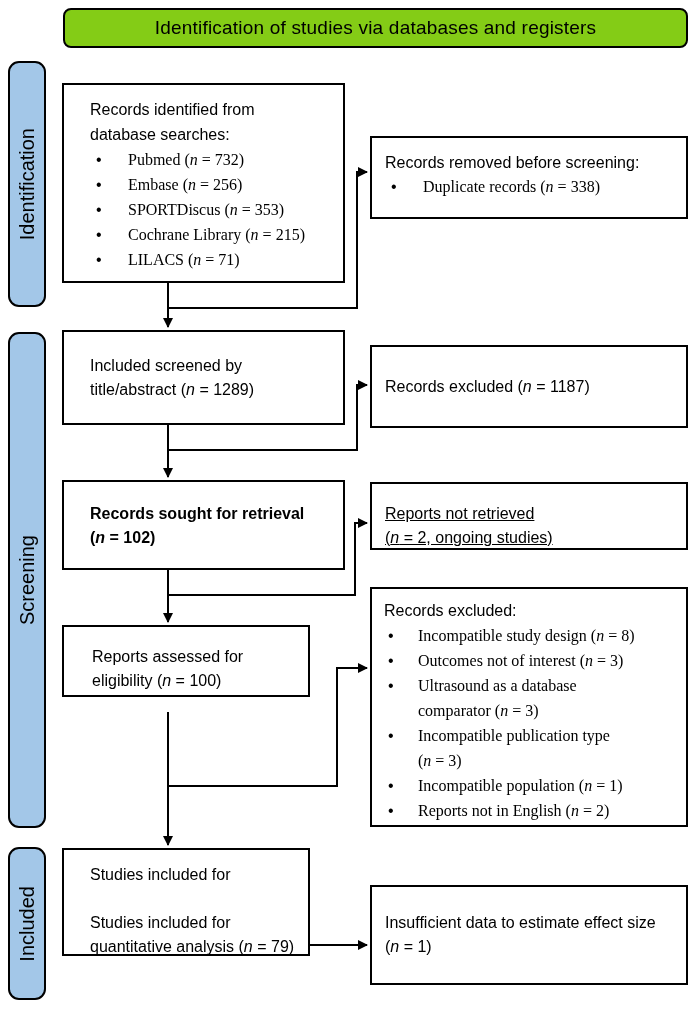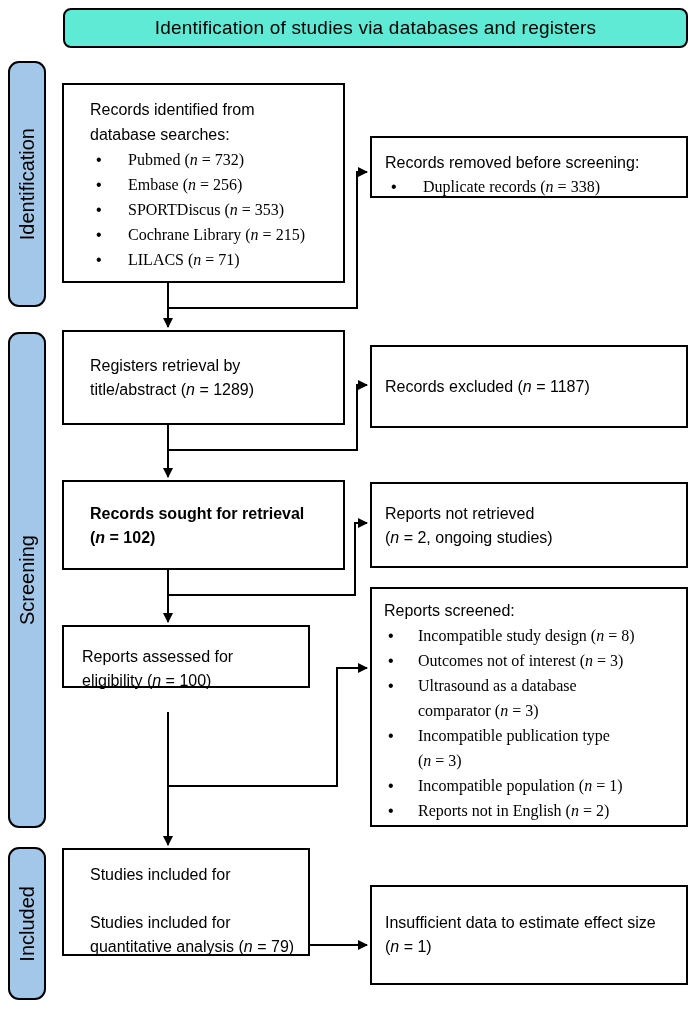--- a/index.html
+++ b/index.html
@@ -4,21 +4,21 @@
 <style>
   * { margin:0; padding:0; box-sizing:border-box; }
   html,body { background:#ffffff; }
   body { font-family:"Liberation Sans", sans-serif; color:#000; }
   #canvas { position:relative; width:694px; height:1016px; background:#fff; overflow:hidden; }
   .abs { position:absolute; }
 
   
   .banner {
     left:63px; top:8px; width:625px; height:40px;
-    background:#5eead4; border:2.5px solid #000; border-radius:8px;
+    background:#84cc16; border:2.5px solid #000; border-radius:8px;
     display:flex; align-items:center; justify-content:center;
     font-size:19px; letter-spacing:.2px;
   }
 
   
   .stage {
     left:8px; width:38px;
     background:#A3C7E8; border:2.5px solid #000; border-radius:11px;
     display:flex; align-items:center; justify-content:center;
   }
@@ -31,26 +31,26 @@
   .box {
     background:#fff; border:2px solid #000;
     font-size:16px; line-height:24px;
   }
   .bl { display:block; }
   .bullet { display:flex; align-items:flex-start; }
   .bullet::before { content:"\2022"; flex:0 0 32px; padding-left:6px; }
   .btext { flex:1 1 auto;font-family:Liberation Serif, serif; }
 
   .b1 { left:62px;  top:83px;  width:283px; height:200px; padding:12px 8px 0 26px; line-height:25px; }
-  .r1 { left:370px; top:136px; width:318px; height:62px;  padding:13px 6px 14px 13px; }
+  .r1 { left:370px; top:136px; width:318px; height:83px;  padding:13px 6px 14px 13px; }
   .b2 { left:62px;  top:330px; width:283px; height:95px;  padding:22px 8px 0 26px; }
   .r2 { left:370px; top:345px; width:318px; height:83px;  padding:28px 6px 0 13px; }
   .b3 { left:62px;  top:480px; width:283px; height:90px;  padding:20px 8px 0 26px;font-weight:bold; }
-  .r3 { left:370px; top:482px; width:318px; height:86px;  padding:18px 0 0 13px; }
-  .b4 { left:62px;  top:625px; width:248px; height:63px;  padding:18px 8px 0 18px; }
+  .r3 { left:370px; top:482px; width:318px; height:68px;  padding:18px 0 0 13px;text-decoration:underline; }
+  .b4 { left:62px;  top:625px; width:248px; height:72px;  padding:18px 8px 0 28px; }
   .r4 { left:370px; top:587px; width:318px; height:240px; padding:9px 4px 0 12px; line-height:25px; }
   .r4 .bullet::before { flex:0 0 30px; padding-left:4px; }
   .b5 { left:62px;  top:848px; width:248px; height:108px; padding:13px 8px 0 26px; }
   .b5 .para { margin-bottom:24px; }
   .r5 { left:370px; top:885px; width:318px; height:100px; padding:24px 8px 0 13px; }
 
   
   svg.flow { position:absolute; left:0; top:0; pointer-events:none; }
   svg.flow path { stroke:#000; stroke-width:2; fill:none; }
 </style>
@@ -111,21 +111,21 @@
   </div>
 
   <div class="abs box r1">
     <div class="bl">Records removed before screening:</div>
     <div class="bullet">
       <span class="btext">Duplicate records (<i>n</i> = 338)</span>
     </div>
   </div>
 
   <div class="abs box b2">
-    <div class="bl">Registers retrieval by</div>
+    <div class="bl">Included screened by</div>
     <div class="bl">title/abstract (<i>n</i> = 1289)</div>
   </div>
 
   <div class="abs box r2">
     <div class="bl">Records excluded (<i>n</i> = 1187)</div>
   </div>
 
   <div class="abs box b3">
     <div class="bl">Records sought for retrieval</div>
     <div class="bl">(<i>n</i> = 102)</div>
@@ -135,21 +135,21 @@
     <div class="bl">Reports not retrieved</div>
     <div class="bl">(<i>n</i> = 2, ongoing studies)</div>
   </div>
 
   <div class="abs box b4">
     <div class="bl">Reports assessed for</div>
     <div class="bl">eligibility (<i>n</i> = 100)</div>
   </div>
 
   <div class="abs box r4">
-    <div class="bl">Reports screened:</div>
+    <div class="bl">Records excluded:</div>
     <div class="bullet">
       <span class="btext">Incompatible study design (<i>n</i> = 8)</span>
     </div>
     <div class="bullet">
       <span class="btext">Outcomes not of interest (<i>n</i> = 3)</span>
     </div>
     <div class="bullet">
       <span class="btext">
         <span class="bl">Ultrasound as a database</span>
         <span class="bl">comparator (<i>n</i> = 3)</span>

